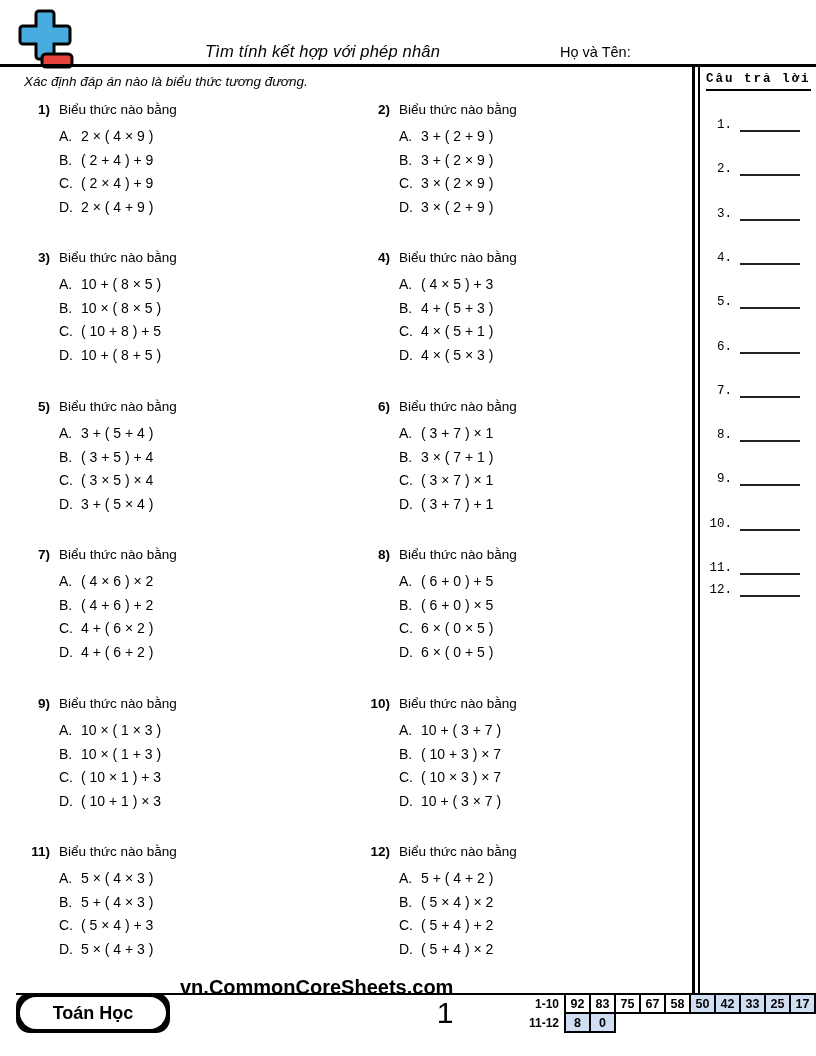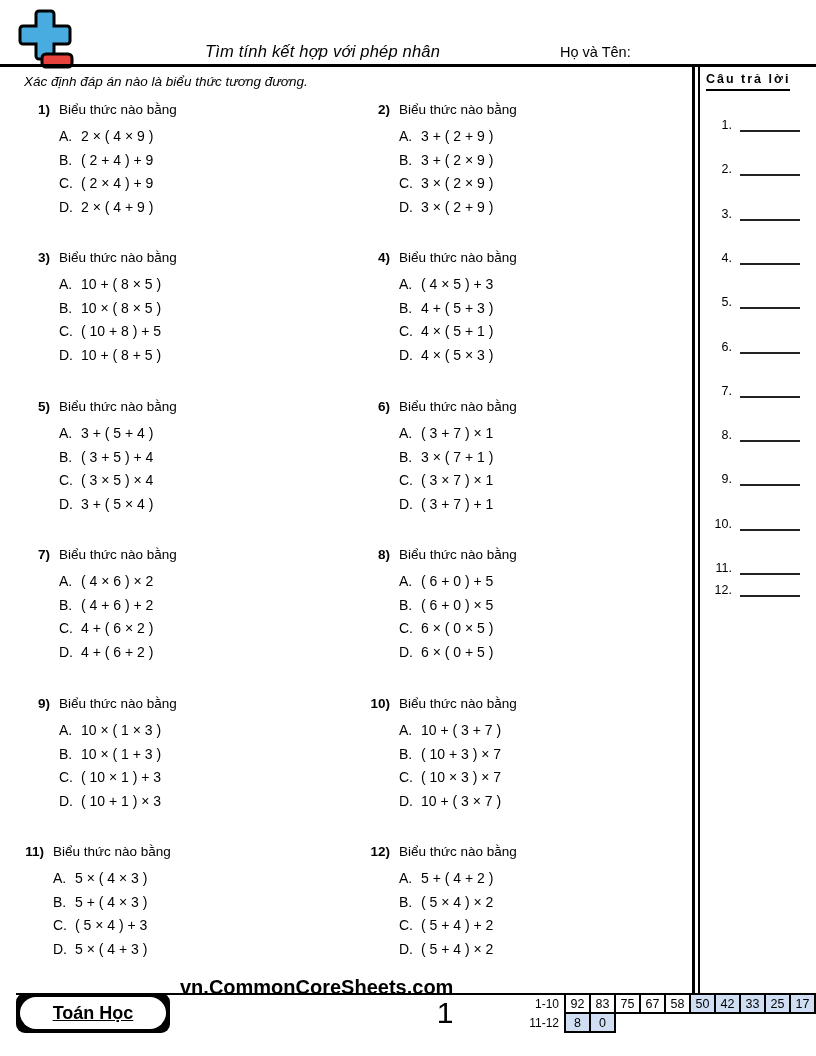--- a/index.html
+++ b/index.html
@@ -15,46 +15,46 @@
   
   .logo{position:absolute;left:18px;top:8px;width:56px;height:62px;}
   .worksheet-title{position:absolute;left:205px;top:42px;font-size:16.5px;letter-spacing:.2px;font-style:italic;}
   .name-label{position:absolute;left:560px;top:44px;font-size:14.5px;}
   .header-rule{position:absolute;left:0;top:64px;width:816px;height:3px;background:var(--ink);}
   .instruction{position:absolute;left:24px;top:74px;font-size:13.5px;font-weight:normal;font-style:italic;}
 
   
   .divider{position:absolute;left:692px;top:66px;height:927px;width:8px;
            border-left:3px solid var(--ink);border-right:2px solid var(--ink);}
-  .answers-panel{position:absolute;left:700px;top:66px;width:116px;height:927px;}
+  .answers-panel{position:absolute;left:700px;top:66px;width:116px;height:927px;font-family:Liberation Mono, monospace;}
   .answers-title{position:absolute;left:6px;top:6px;font-size:12.5px;font-weight:bold;
                  letter-spacing:2px;border-bottom:2px solid var(--ink);padding-bottom:3px;white-space:nowrap;}
   .answer-item{position:absolute;left:6px;width:96px;height:18px;display:flex;align-items:flex-end;}
   .answer-num{display:inline-block;width:26px;text-align:right;font-size:12.5px;line-height:1;padding-bottom:1px;}
   .answer-line{flex:1;margin-left:8px;margin-right:2px;border-bottom:2px solid #222;height:16px;}
 
   
   .question{position:absolute;width:310px;display:flex;align-items:flex-start;}
   .q-num{width:28px;min-width:28px;text-align:right;font-weight:bold;font-size:13.5px;line-height:19px;margin-right:9px;}
   .q-prompt{font-size:13.5px;line-height:19px;margin-bottom:6px;}
   .option-row{font-size:14px;line-height:23.5px;white-space:nowrap;}
   .opt-label{display:inline-block;min-width:22px;}
 
   
   .footer-rule{position:absolute;left:16px;top:993px;width:800px;height:2px;background:var(--ink);}
   .subject-badge{position:absolute;left:16px;top:993px;width:154px;height:40px;background:var(--ink);
-                 border-radius:9px;display:flex;align-items:center;justify-content:center;text-decoration:underline;}
+                 border-radius:14px;display:flex;align-items:center;justify-content:center;}
   .subject-badge-inner{width:146px;height:32px;background:#fff;border-radius:16px;
                  display:flex;align-items:center;justify-content:center;font-weight:bold;font-size:18px;}
   .website{position:absolute;left:180px;top:976px;font-size:20px;font-weight:bold;}
   .page-number{position:absolute;left:425px;top:996px;width:40px;text-align:center;font-size:30px;}
 
   .score-table{position:absolute;right:0;top:993px;border-collapse:collapse;}
   .score-table td{border:2px solid var(--ink);width:25px;height:19px;text-align:center;
-                  font-size:12.5px;padding:0 1px;}
+                  font-size:12.5px;padding:0 1px;font-weight:bold;}
   .score-table td.score-label{border:none;background:transparent;text-align:right;
                   padding-right:5px;min-width:42px;font-size:12px;}
   .score-table td.hl{background:var(--cell-highlight);}
 </style>
 </head>
 <body>
 
 <div class="page">
 
   <svg class="logo" viewBox="0 0 56 62">
@@ -313,21 +313,21 @@
   </div>
             <div class="option-row">
     <span class="opt-label">C.</span><span>( 10 × 3 ) × 7</span>
   </div>
             <div class="option-row">
     <span class="opt-label">D.</span><span>10 + ( 3 × 7 )</span>
   </div>
           </div>
     </div>
   </div>
-      <div class="question" style="left: 16px; top: 842px;">
+      <div class="question" style="left: 22px; top: 842px;">
     <div class="q-num">11)</div>
     <div>
       <div class="q-prompt">Biểu thức nào bằng</div>
       <div>
             <div class="option-row">
     <span class="opt-label">A.</span><span>5 × ( 4 × 3 )</span>
   </div>
             <div class="option-row">
     <span class="opt-label">B.</span><span>5 + ( 4 × 3 )</span>
   </div>

